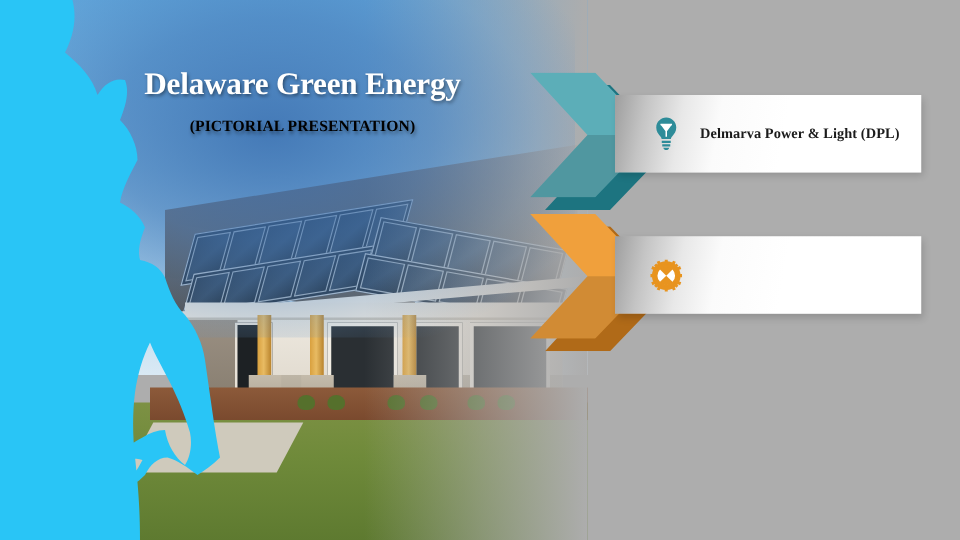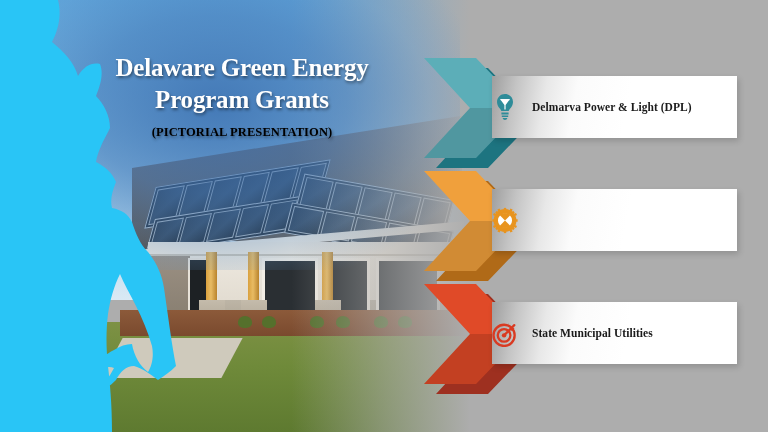--- a/index.html
+++ b/index.html
@@ -251,20 +251,21 @@
 
   .card {
     position: absolute;
     left: 68px; top: 24px;
     width: 245px; height: 62px;
     background: linear-gradient(100deg,
         #9e9e9e 0%, #c4c4c4 10%, #e8e8e8 22%, #fbfbfb 34%, #ffffff 55%, #ffffff 100%);
     box-shadow: 2px 3px 6px rgba(0,0,0,0.16);
     display: flex;
     align-items: center;
+    padding-left: 28px;
     box-sizing: border-box;
   }
   .card-icon {
     width: 26px; height: 30px;
     flex: 0 0 26px;
     margin-right: 14px;
     display: flex;
     align-items: center;
     justify-content: center;
   }
@@ -382,21 +383,20 @@
              C 148,332 142,318 136,306
              C 130,294 124,284 120,274
              C 114,286 110,300 108,314
              C 106,330 106,348 108,366
              C 110,384 112,404 112,432
              L 0,432 Z" fill="#29C5F6"></path>
   </svg>
 
   <div class="title-block">
     <div class="title-line">Delaware Green Energy</div>
-    <div class="title-line">Program Grants</div>
     <div class="subtitle">(PICTORIAL PRESENTATION)</div>
   </div>
 
   <div class="row row-1">
     <div class="chevron-wrap">
       <div class="chevron-shadow" style="background:#1D7480;"></div>
       <div class="chevron-face" style="background:#5CAEB8;"></div>
     </div>
     <div class="card">
       <div class="card-icon">
@@ -442,32 +442,14 @@
           </g>
           <circle cx="14" cy="14" r="8.6" fill="#ffffff"></circle>
           <path d="M14 14 L8.2 8.2 A8.2 8.2 0 0 1 19.8 8.2 Z" fill="#E8941F"></path>
           <path d="M14 14 L19.8 19.8 A8.2 8.2 0 0 1 8.2 19.8 Z" fill="#E8941F"></path>
           <circle cx="14" cy="14" r="8.6" fill="none" stroke="#E8941F" stroke-width="2"></circle>
         </svg>
       </div>
     </div>
   </div>
 
-  <div class="row row-3">
-    <div class="chevron-wrap">
-      <div class="chevron-shadow" style="background:#9E3020;"></div>
-      <div class="chevron-face" style="background:#E04A28;"></div>
-    </div>
-    <div class="card">
-      <div class="card-icon">
-        <svg viewBox="0 0 28 28" width="27" height="27">
-          <circle cx="13" cy="16" r="11.4" fill="none" stroke="#D93A22" stroke-width="2.5"></circle>
-          <circle cx="13" cy="16" r="6.8" fill="none" stroke="#D93A22" stroke-width="2.5"></circle>
-          <circle cx="13" cy="16" r="2.4" fill="#D93A22"></circle>
-          <path d="M13 16 L24 5" stroke="#D93A22" stroke-width="2.4" stroke-linecap="round"></path>
-          <path d="M17.6 2.2 L18.6 7.6 L24.4 8.2 L20.6 11.2 Z" fill="#D93A22"></path>
-        </svg>
-      </div>
-      <div class="card-label">State Municipal Utilities</div>
-    </div>
-  </div>
 
 </div>
 
 </body></html>

